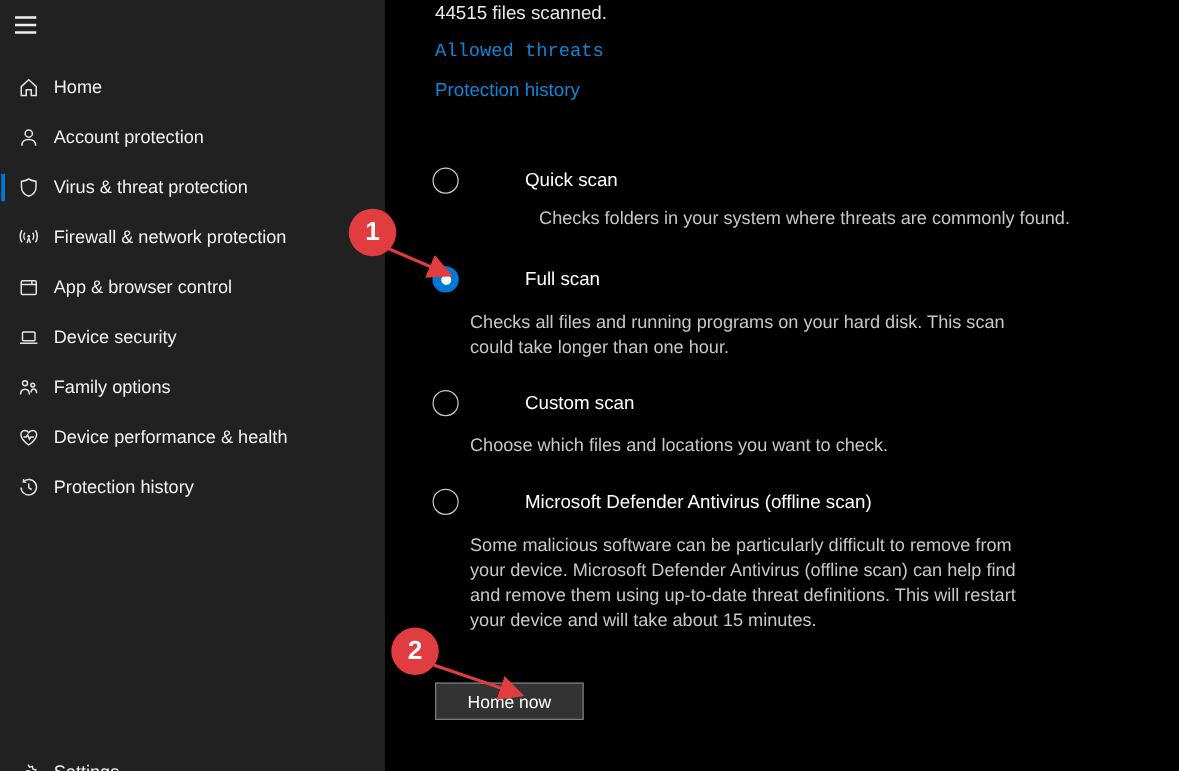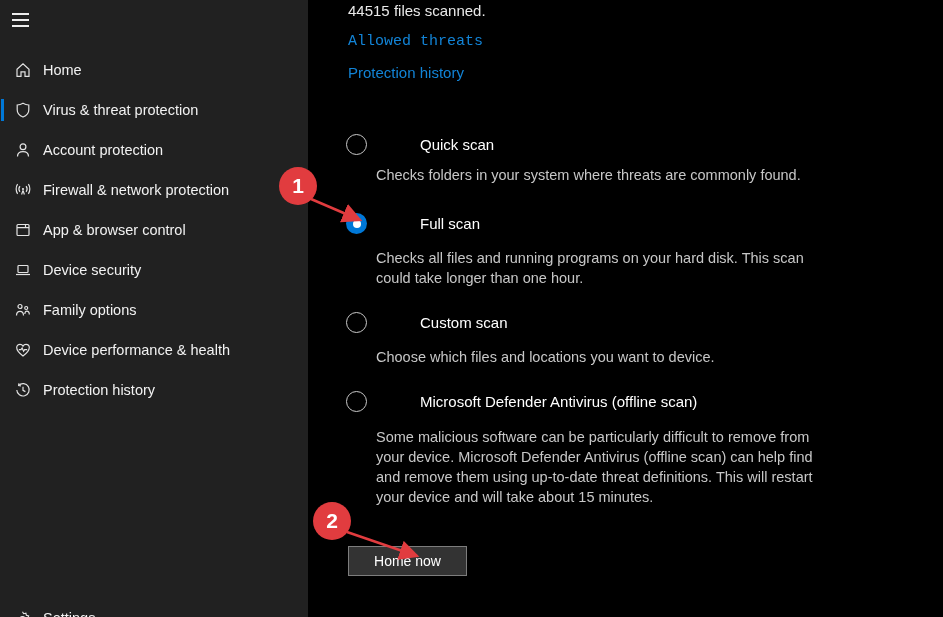--- a/index.html
+++ b/index.html
@@ -30,21 +30,21 @@
 
   .opt { position:absolute; left:38px; }
   .radio { position:absolute; left:0; top:0; width:21px; height:21px; border-radius:50%;
            border:1.5px solid #c9c9c9; background:transparent; cursor:pointer; }
   .opt.checked .radio { border:none; background:#0078d7; }
   .opt.checked .radio::after { content:""; position:absolute; left:50%; top:50%; width:8px; height:8px;
            margin:-4px 0 0 -4px; border-radius:50%; background:#fff; }
   .opt-label { position:absolute; left:30px; top:2px; font-size:15px; color:#fff; white-space:nowrap; cursor:pointer;margin-left:44px; }
   .opt-desc { position:absolute; left:30px; width:480px; font-size:14.5px; line-height:20px;
            color:#c7c7c7; white-space:pre-line; }
-  #opt-0 { top:134px; } #opt-0 .opt-desc { top:31px; }
+  #opt-0 { top:134px; } #opt-0 .opt-desc { top:31px;text-align:right; }
   #opt-1 { top:213px; } #opt-1 .opt-desc { top:35px; }
   #opt-2 { top:312px; } #opt-2 .opt-desc { top:35px; }
   #opt-3 { top:391px; } #opt-3 .opt-desc { top:36px; }
 
   .scan-btn { position:absolute; left:40px; top:546px; width:119px; height:30px;
            background:#333333; border:1px solid #7d7d7d; color:#fff; font-size:14px;
            font-family:"Liberation Sans", sans-serif; cursor:pointer; }
 
   
   .badge { position:absolute; width:38px; height:38px; border-radius:50%; background:#e13c3f;
@@ -68,36 +68,36 @@
 
     <div class="nav">
       <div class="nav-item">
         <span class="ic">
           <svg viewBox="0 0 18 18">
               <path d="M3 8.3 L9 2.8 L15 8.3 V15.3 H11 V10.8 H7 V15.3 H3 Z"></path>
             </svg>
         </span>
         <span class="lbl">Home</span>
       </div>
-      <div class="nav-item selected">
-        <span class="ic">
-          <svg viewBox="0 0 18 18">
-              <path d="M9 2.2 C11 3.4 13 3.9 14.8 4 V8.8 C14.8 12.3 12.4 14.8 9 16 C5.6 14.8 3.2 12.3 3.2 8.8 V4 C5 3.9 7 3.4 9 2.2 Z"></path>
-            </svg>
-        </span>
-        <span class="lbl">Virus &amp; threat protection</span>
-      </div>
       <div class="nav-item">
         <span class="ic">
           <svg viewBox="0 0 18 18">
               <circle cx="9" cy="5.8" r="2.9"></circle>
               <path d="M3.5 15.5 C3.5 11.9 6 10.6 9 10.6 C12 10.6 14.5 11.9 14.5 15.5"></path>
             </svg>
         </span>
         <span class="lbl">Account protection</span>
+      </div>
+      <div class="nav-item selected">
+        <span class="ic">
+          <svg viewBox="0 0 18 18">
+              <path d="M9 2.2 C11 3.4 13 3.9 14.8 4 V8.8 C14.8 12.3 12.4 14.8 9 16 C5.6 14.8 3.2 12.3 3.2 8.8 V4 C5 3.9 7 3.4 9 2.2 Z"></path>
+            </svg>
+        </span>
+        <span class="lbl">Virus &amp; threat protection</span>
       </div>
       <div class="nav-item">
         <span class="ic">
           <svg viewBox="0 0 18 18">
               <circle cx="9" cy="8" r="1.1" fill="#e3e3e3" stroke="none"></circle>
               <path d="M9 9.4 L7.6 13.5 M9 9.4 L10.4 13.5"></path>
               <path d="M5.9 5.2 C4.8 6.7 4.8 9.3 5.9 10.8 M12.1 5.2 C13.2 6.7 13.2 9.3 12.1 10.8"></path>
               <path d="M3.6 3.2 C1.7 5.9 1.7 10.1 3.6 12.8 M14.4 3.2 C16.3 5.9 16.3 10.1 14.4 12.8"></path>
             </svg>
         </span>
@@ -176,21 +176,21 @@
     <div class="opt checked" id="opt-1">
       <div class="radio"></div>
       <div class="opt-label">Full scan</div>
       <div class="opt-desc">Checks all files and running programs on your hard disk. This scan
 could take longer than one hour.</div>
     </div>
 
     <div class="opt" id="opt-2">
       <div class="radio"></div>
       <div class="opt-label">Custom scan</div>
-      <div class="opt-desc">Choose which files and locations you want to device.</div>
+      <div class="opt-desc">Choose which files and locations you want to check.</div>
     </div>
 
     <div class="opt" id="opt-3">
       <div class="radio"></div>
       <div class="opt-label">Microsoft Defender Antivirus (offline scan)</div>
       <div class="opt-desc">Some malicious software can be particularly difficult to remove from
 your device. Microsoft Defender Antivirus (offline scan) can help find
 and remove them using up-to-date threat definitions. This will restart
 your device and will take about 15 minutes.</div>
     </div>

